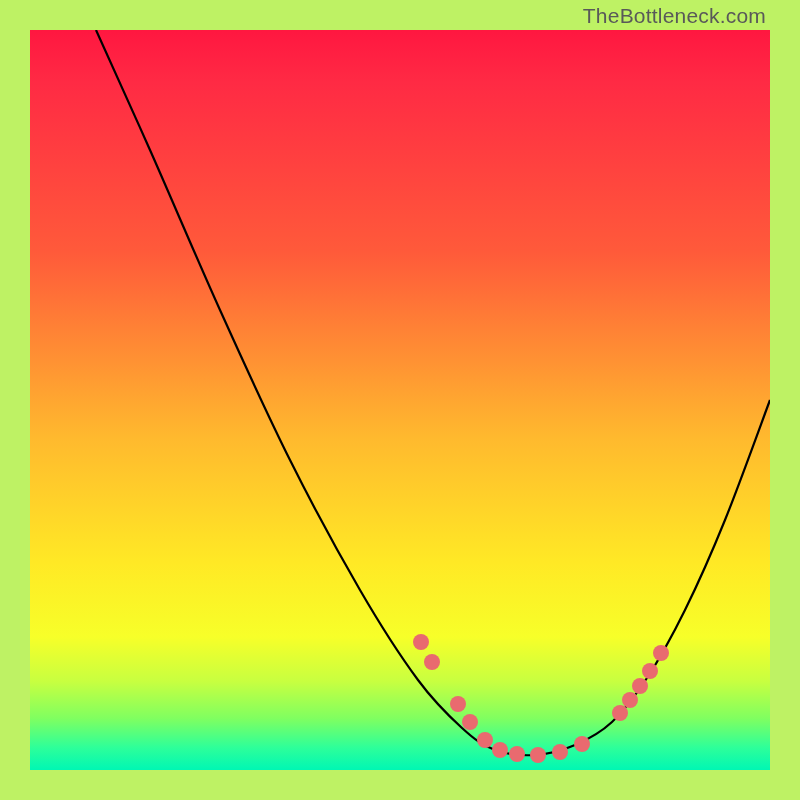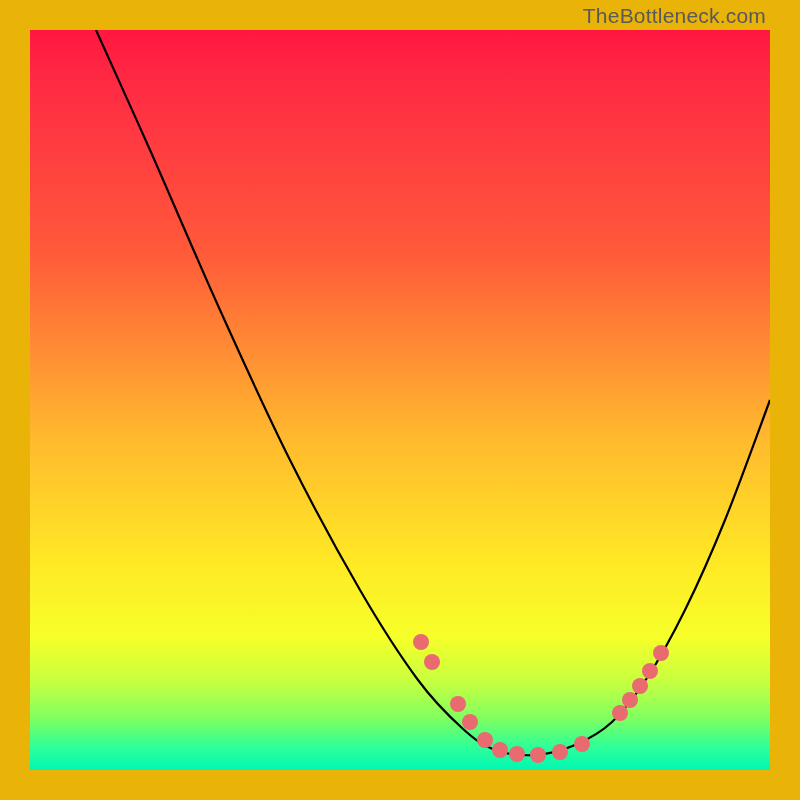--- a/index.html
+++ b/index.html
@@ -8,21 +8,21 @@
     width: 800px;
     height: 800px;
     background: #000;
     font-family: Arial, Helvetica, sans-serif;
     overflow: hidden;
   }
   .stage {
     position: relative;
     width: 800px;
     height: 800px;
-    background: #eab308;
+    background: #bef264;
   }
   .plot {
     position: absolute;
     left: 30px;
     top: 30px;
     width: 740px;
     height: 740px;
     
     background: linear-gradient(
       to bottom,

